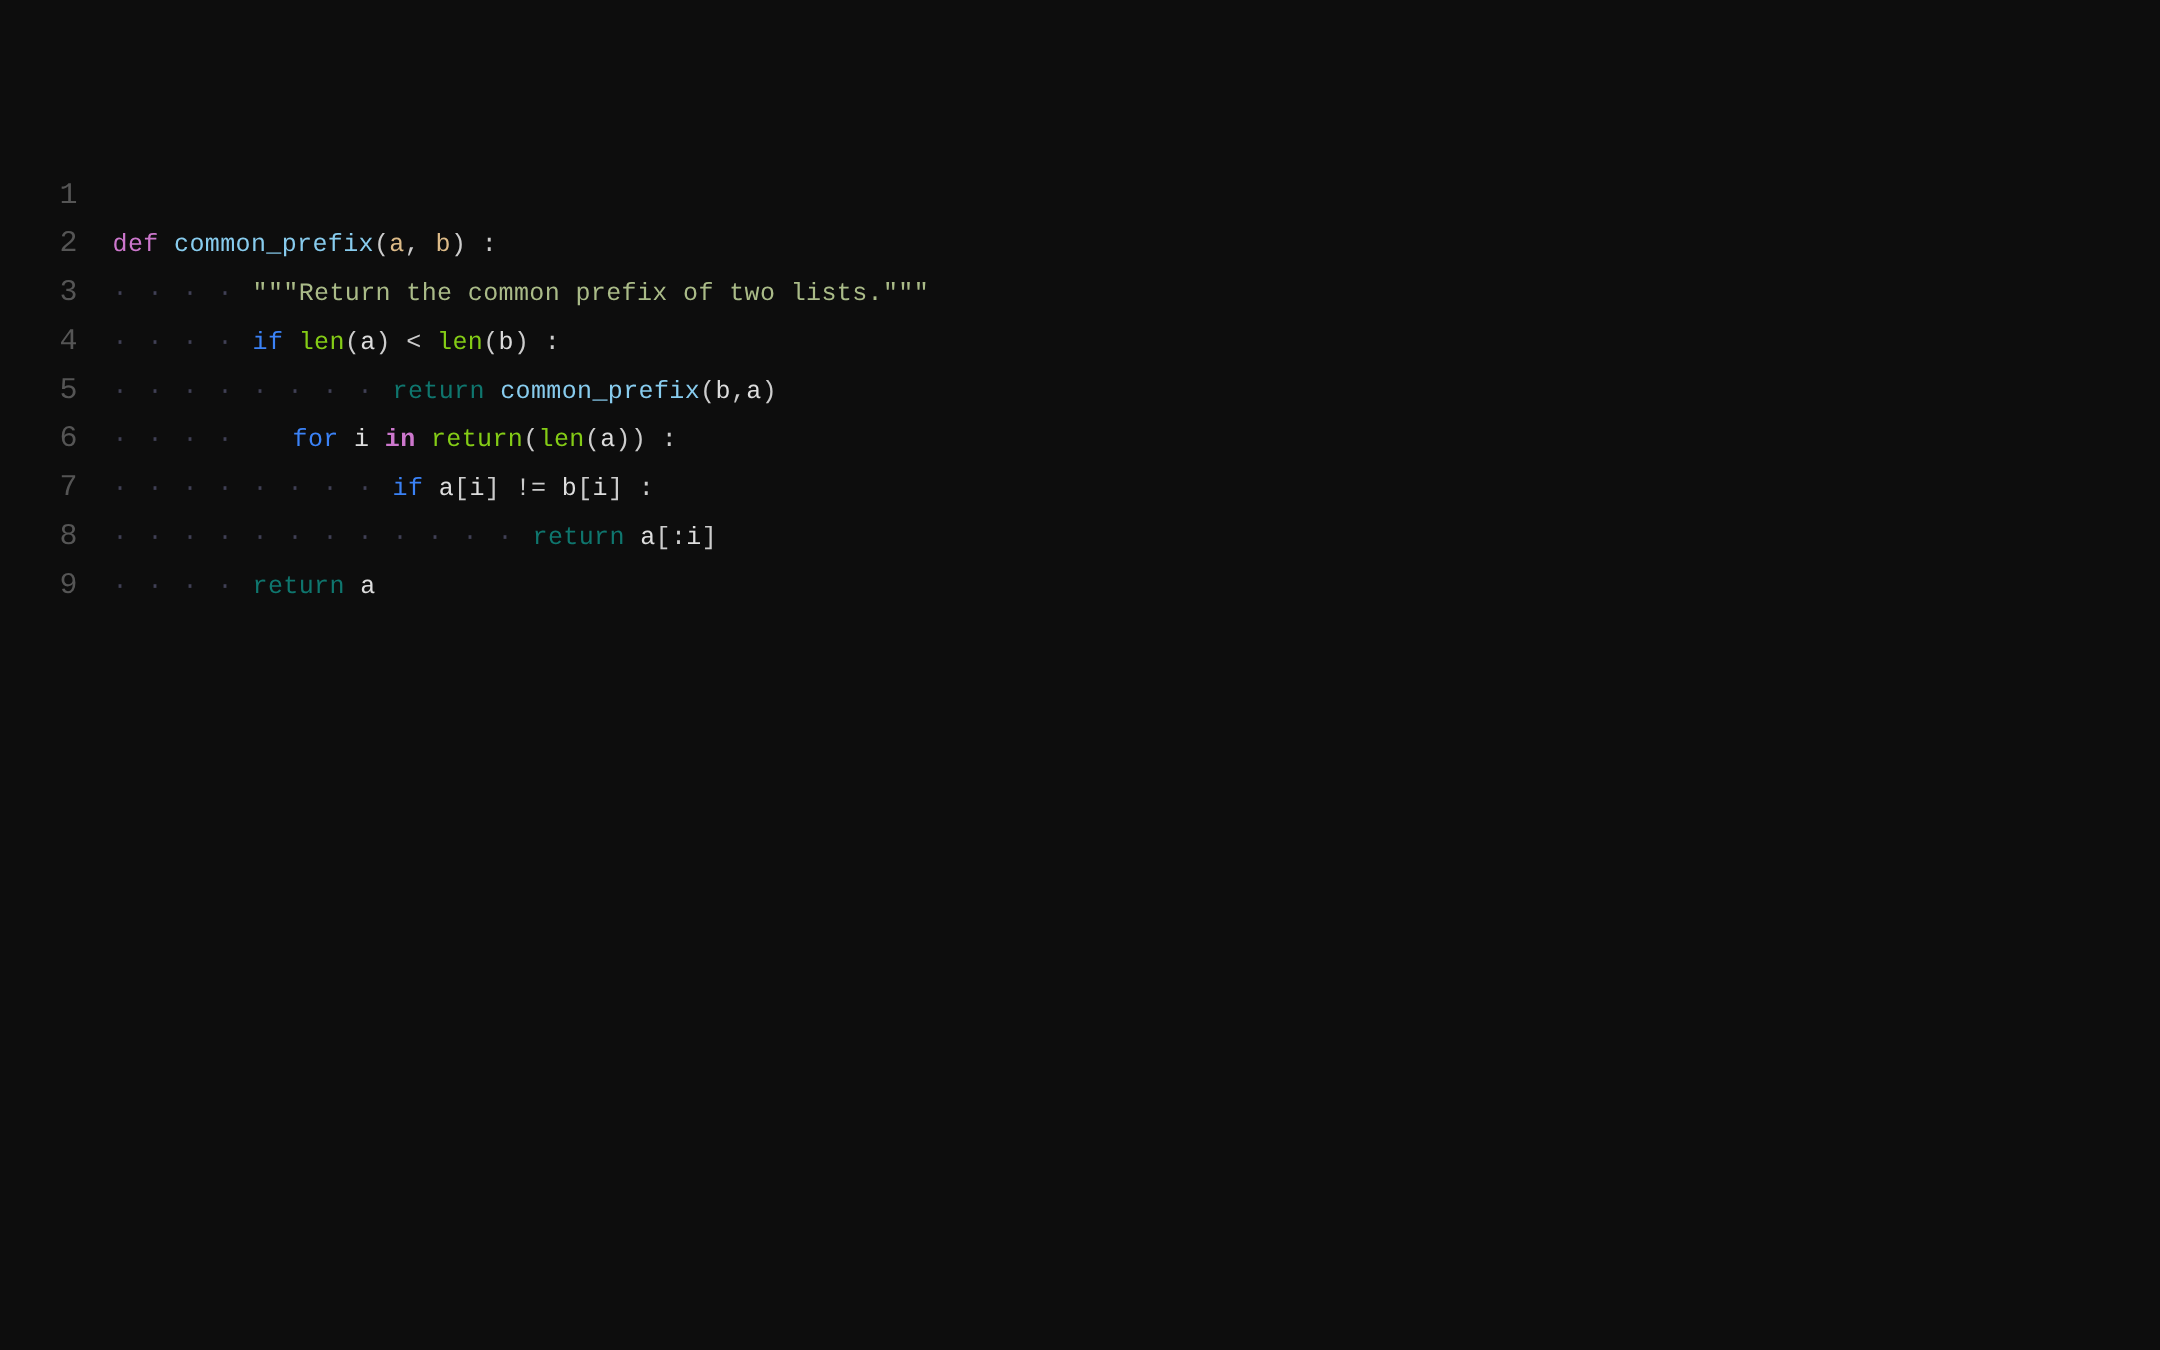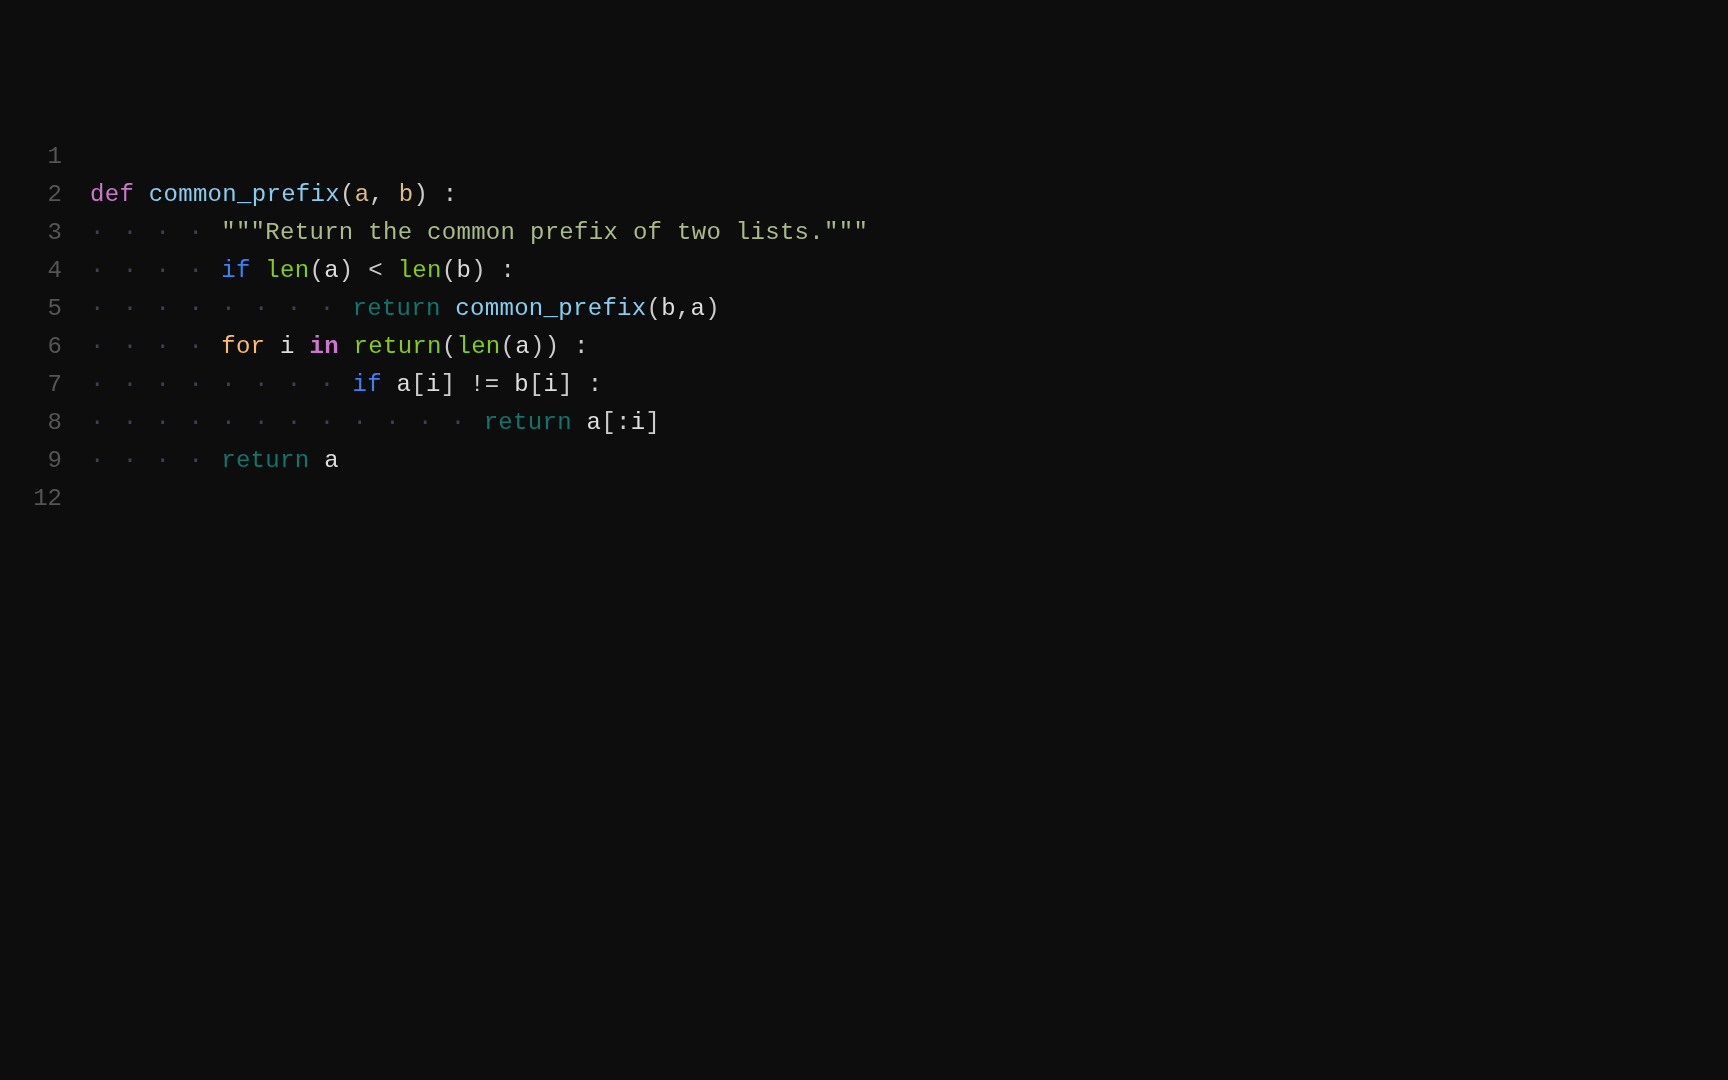--- a/index.html
+++ b/index.html
@@ -53,33 +53,33 @@
       padding-right: 28px;
       color: #555;
       font-size: 24px;
       user-select: none;
       line-height: 38px;
     }
 
     .line-content {
       flex: 1;
       white-space: pre;
-      font-size: 24px;
+      font-size: 20px;
       line-height: 38px;
       letter-spacing: 0.3px;
     }
 
     
     .kw-def { color: #cc77cc; font-weight: 400; }
     .fn-name { color: #88ccee; }
     .param { color: #ddbb88; }
     .punctuation { color: #cccccc; }
     .kw-return { color: #0f766e; }
     .kw-if { color: #3b82f6; }
-    .kw-for { color: #fdba74; }
+    .kw-for { color: #3b82f6; margin-left: 32px; }
     .kw-in { color: #cc77cc; font-weight: bold; }
     .builtin { color: #84cc16; }
     .operator { color: #cccccc; }
     .var { color: #dddddd; }
     .comment-text { color: #aabb88; }
     .cursor-bar {
       display: inline-block;
       width: 2px;
       height: 30px;
       background-color: #cccccc;
@@ -128,18 +128,14 @@
         <span class="line-content"><span class="dot-leader">· · · · · · · · </span><span class="kw-if">if </span><span class="var">a</span><span class="punctuation">[</span><span class="var">i</span><span class="punctuation">]</span><span class="operator"> != </span><span class="var">b</span><span class="punctuation">[</span><span class="var">i</span><span class="punctuation">] :</span></span>
       </div>
       <div class="code-line">
         <span class="line-number">8</span>
         <span class="line-content"><span class="dot-leader">· · · · · · · · · · · · </span><span class="kw-return">return </span><span class="var">a</span><span class="punctuation">[:</span><span class="var">i</span><span class="punctuation">]</span></span>
       </div>
       <div class="code-line">
         <span class="line-number">9</span>
         <span class="line-content"><span class="dot-leader">· · · · </span><span class="kw-return">return </span><span class="var">a</span></span>
       </div>
-      <div class="code-line">
-        <span class="line-number">12</span>
-        <span class="line-content"> </span>
-      </div>
     </div>
 </div>
 
 </body></html>

